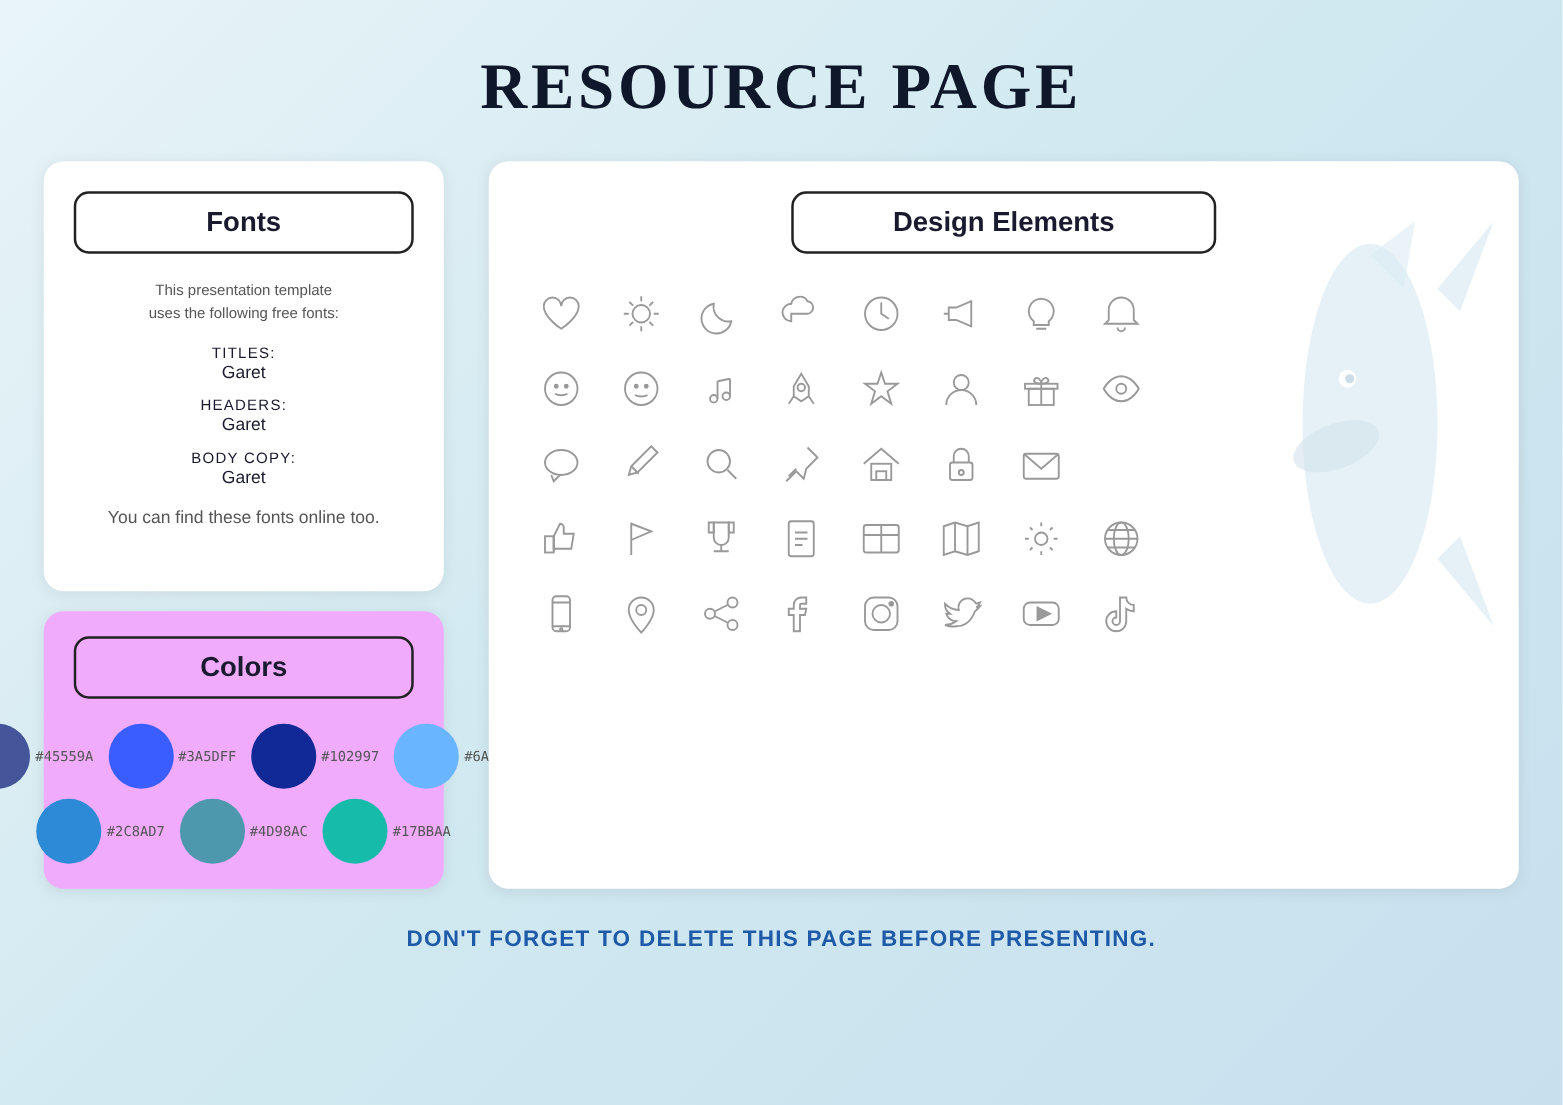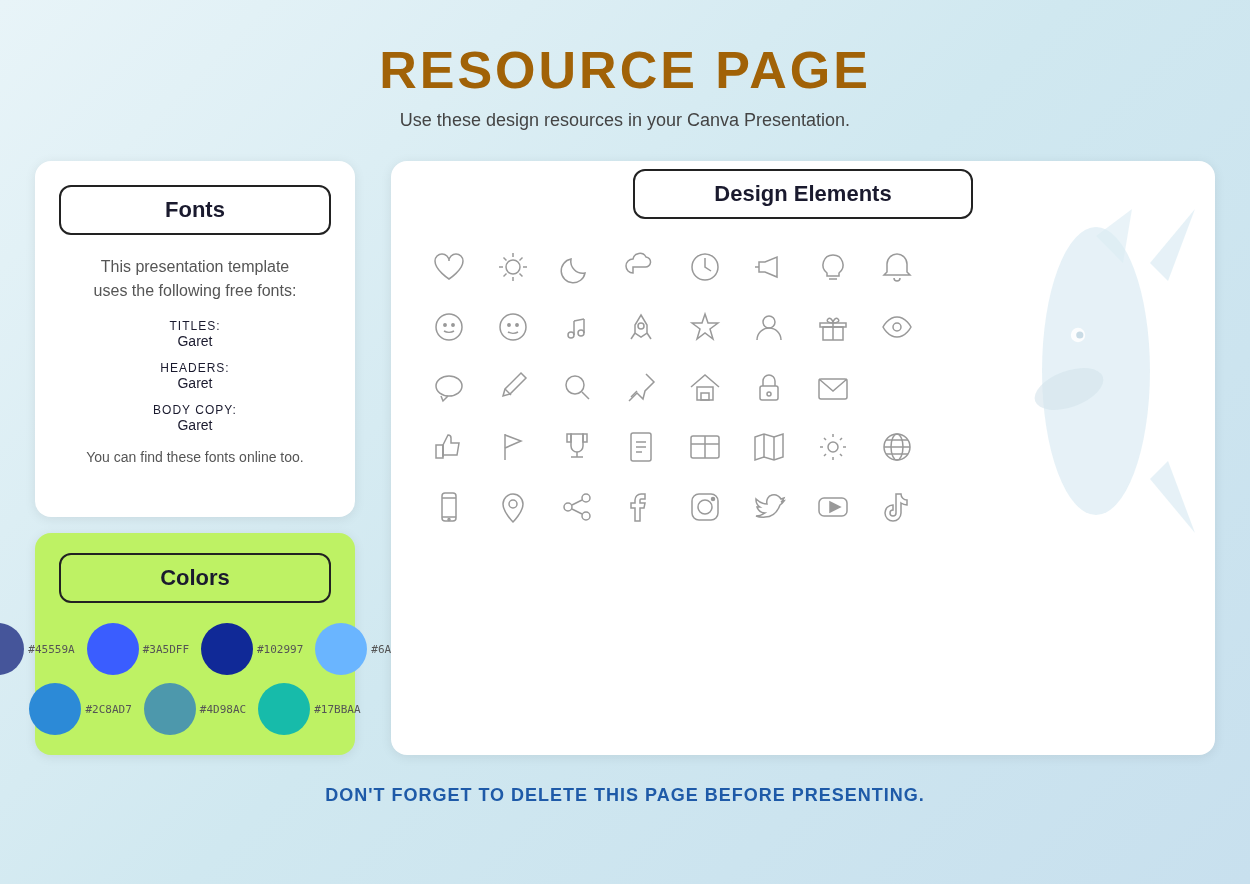--- a/index.html
+++ b/index.html
@@ -14,24 +14,24 @@
     }
 
     .page-header {
       text-align: center;
       padding: 40px 20px 20px;
     }
 
     .page-title {
       font-size: 52px;
       font-weight: 900;
-      color: #a16207;
+      color: #0f172a;
       letter-spacing: 3px;
       text-transform: uppercase;
-      font-family: Liberation Sans, sans-serif;
+      font-family: Liberation Serif, serif;
     }
 
     .page-subtitle {
       font-size: 18px;
       color: #444;
       margin-top: 10px;
     }
 
     .main-content {
       display: flex;
@@ -62,21 +62,21 @@
       font-weight: 700;
       color: #1a1a2e;
       margin-bottom: 20px;
     }
 
     .font-section {
       text-align: center;
     }
 
     .font-desc {
-      font-size: 16px;
+      font-size: 12px;
       color: #555;
       line-height: 1.5;
       margin-bottom: 16px;
     }
 
     .font-category {
       margin-bottom: 12px;
     }
 
     .font-label {
@@ -95,21 +95,21 @@
     }
 
     .font-online-note {
       font-size: 14px;
       color: #555;
       margin-top: 16px;
       margin-bottom: 28px;
     }
 
     .colors-card {
-      background: #bef264;
+      background: #f0abfc;
       border-radius: 16px;
       padding: 20px 24px;
       box-shadow: 0 2px 12px rgba(0,0,0,0.08);
       margin-top: 16px;
     }
 
     .colors-grid {
       display: flex;
       flex-direction: column;
       align-items: center;
@@ -140,21 +140,21 @@
       font-size: 11px;
       color: #555;
       font-family: monospace;
     }
 
     
     .right-panel {
       flex: 1;
       background: white;
       border-radius: 16px;
-      padding: 8px 30px;
+      padding: 24px 30px;
       box-shadow: 0 2px 12px rgba(0,0,0,0.08);
       position: relative;
       overflow: hidden;
     }
 
     .icons-grid {
       display: flex;
       flex-direction: column;
       gap: 4px;
       position: relative;
@@ -196,21 +196,20 @@
       font-weight: 800;
       color: #1e5aa8;
       letter-spacing: 1px;
     }
   </style>
 </head>
 <body>
 
 <div class="page-header">
   <h1 class="page-title">RESOURCE PAGE</h1>
-  <p class="page-subtitle">Use these design resources in your Canva Presentation.</p>
 </div>
 
 <div class="main-content">
 
   <div class="left-panel">
     <div class="panel-card">
       <div class="panel-title-box">Fonts</div>
       <div class="font-section">
         <p class="font-desc">
           <span>This presentation template</span><br>

